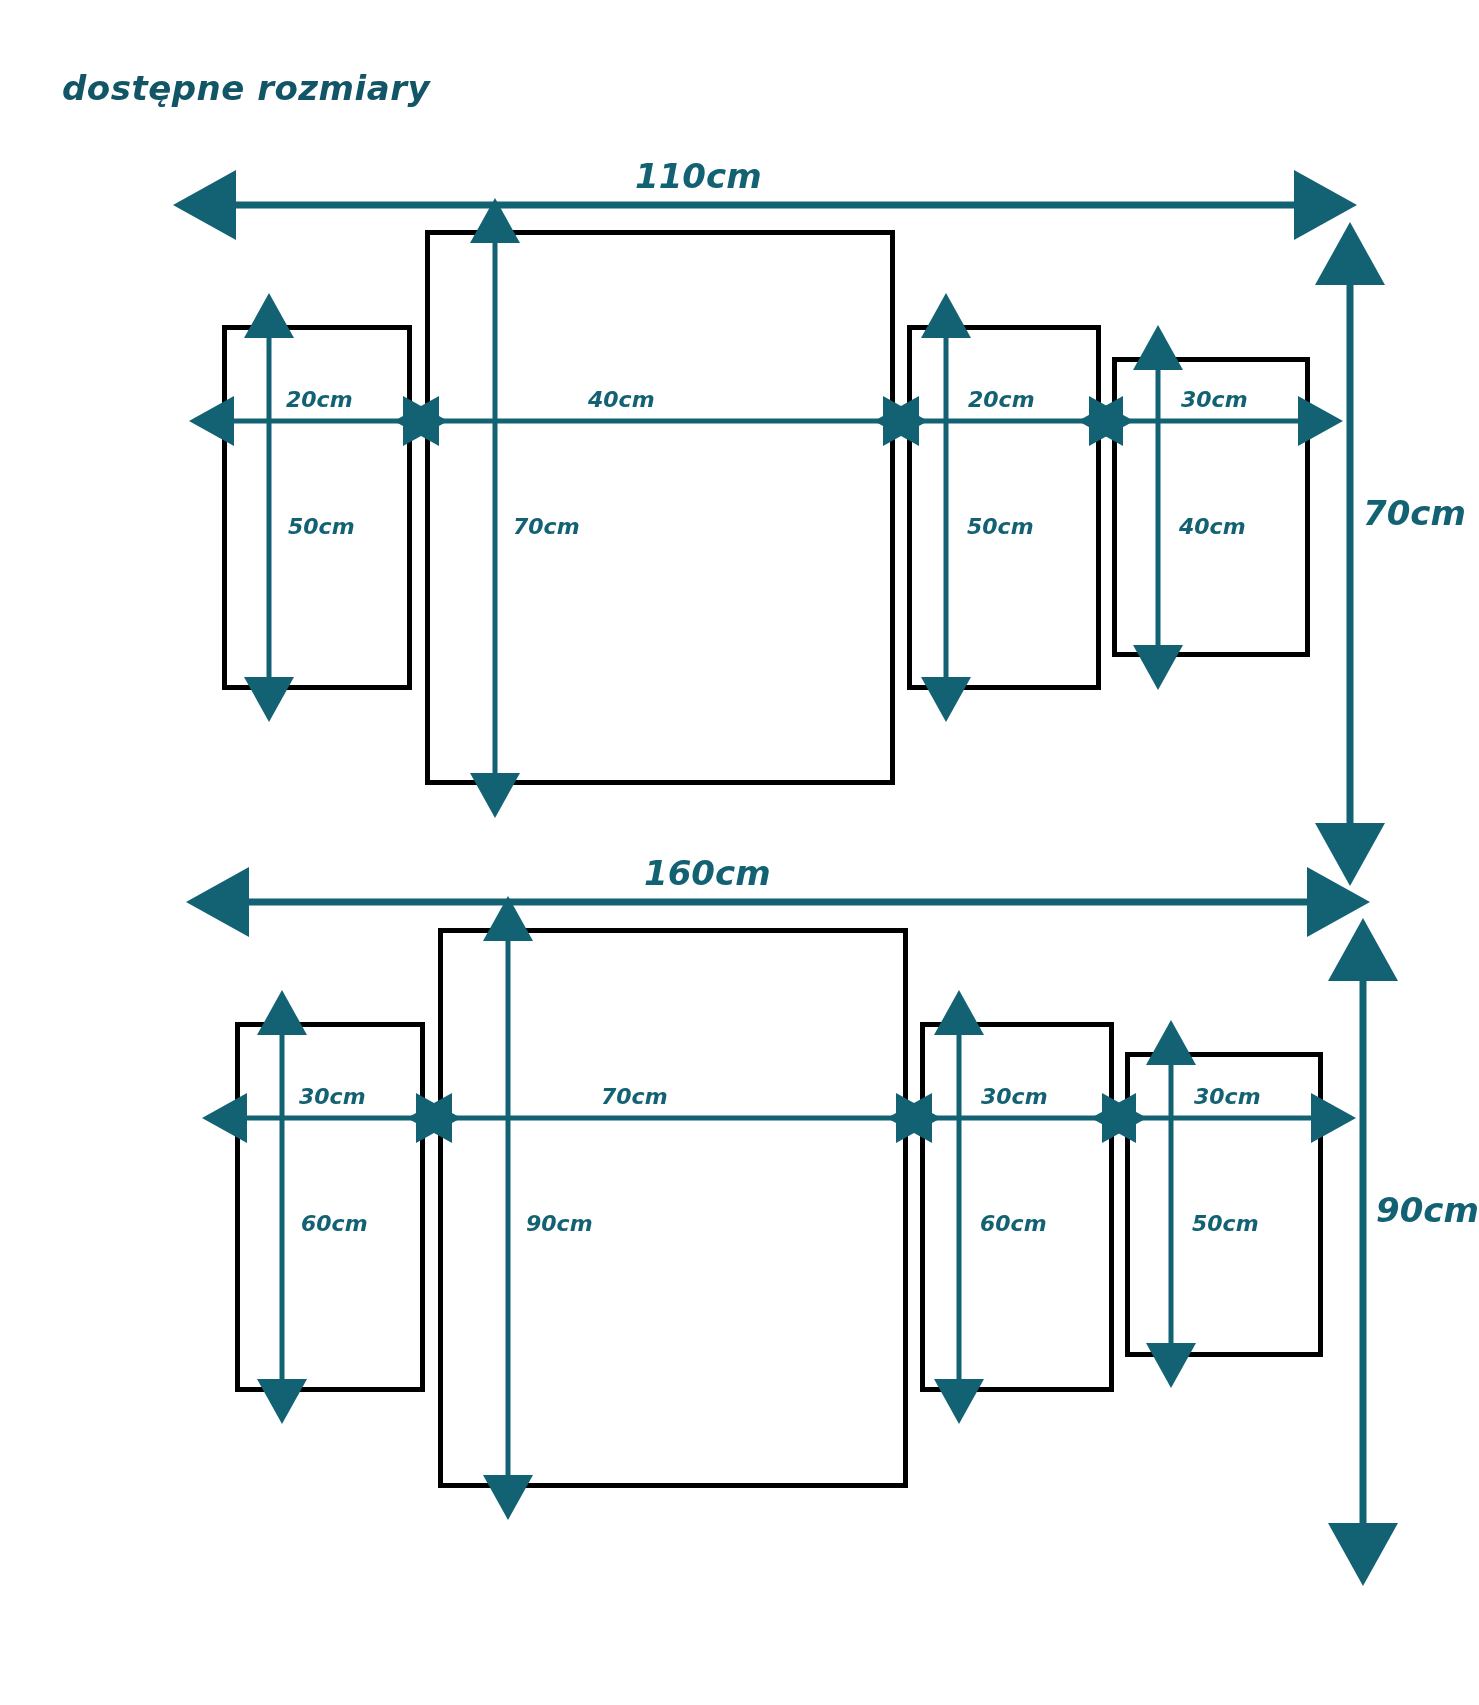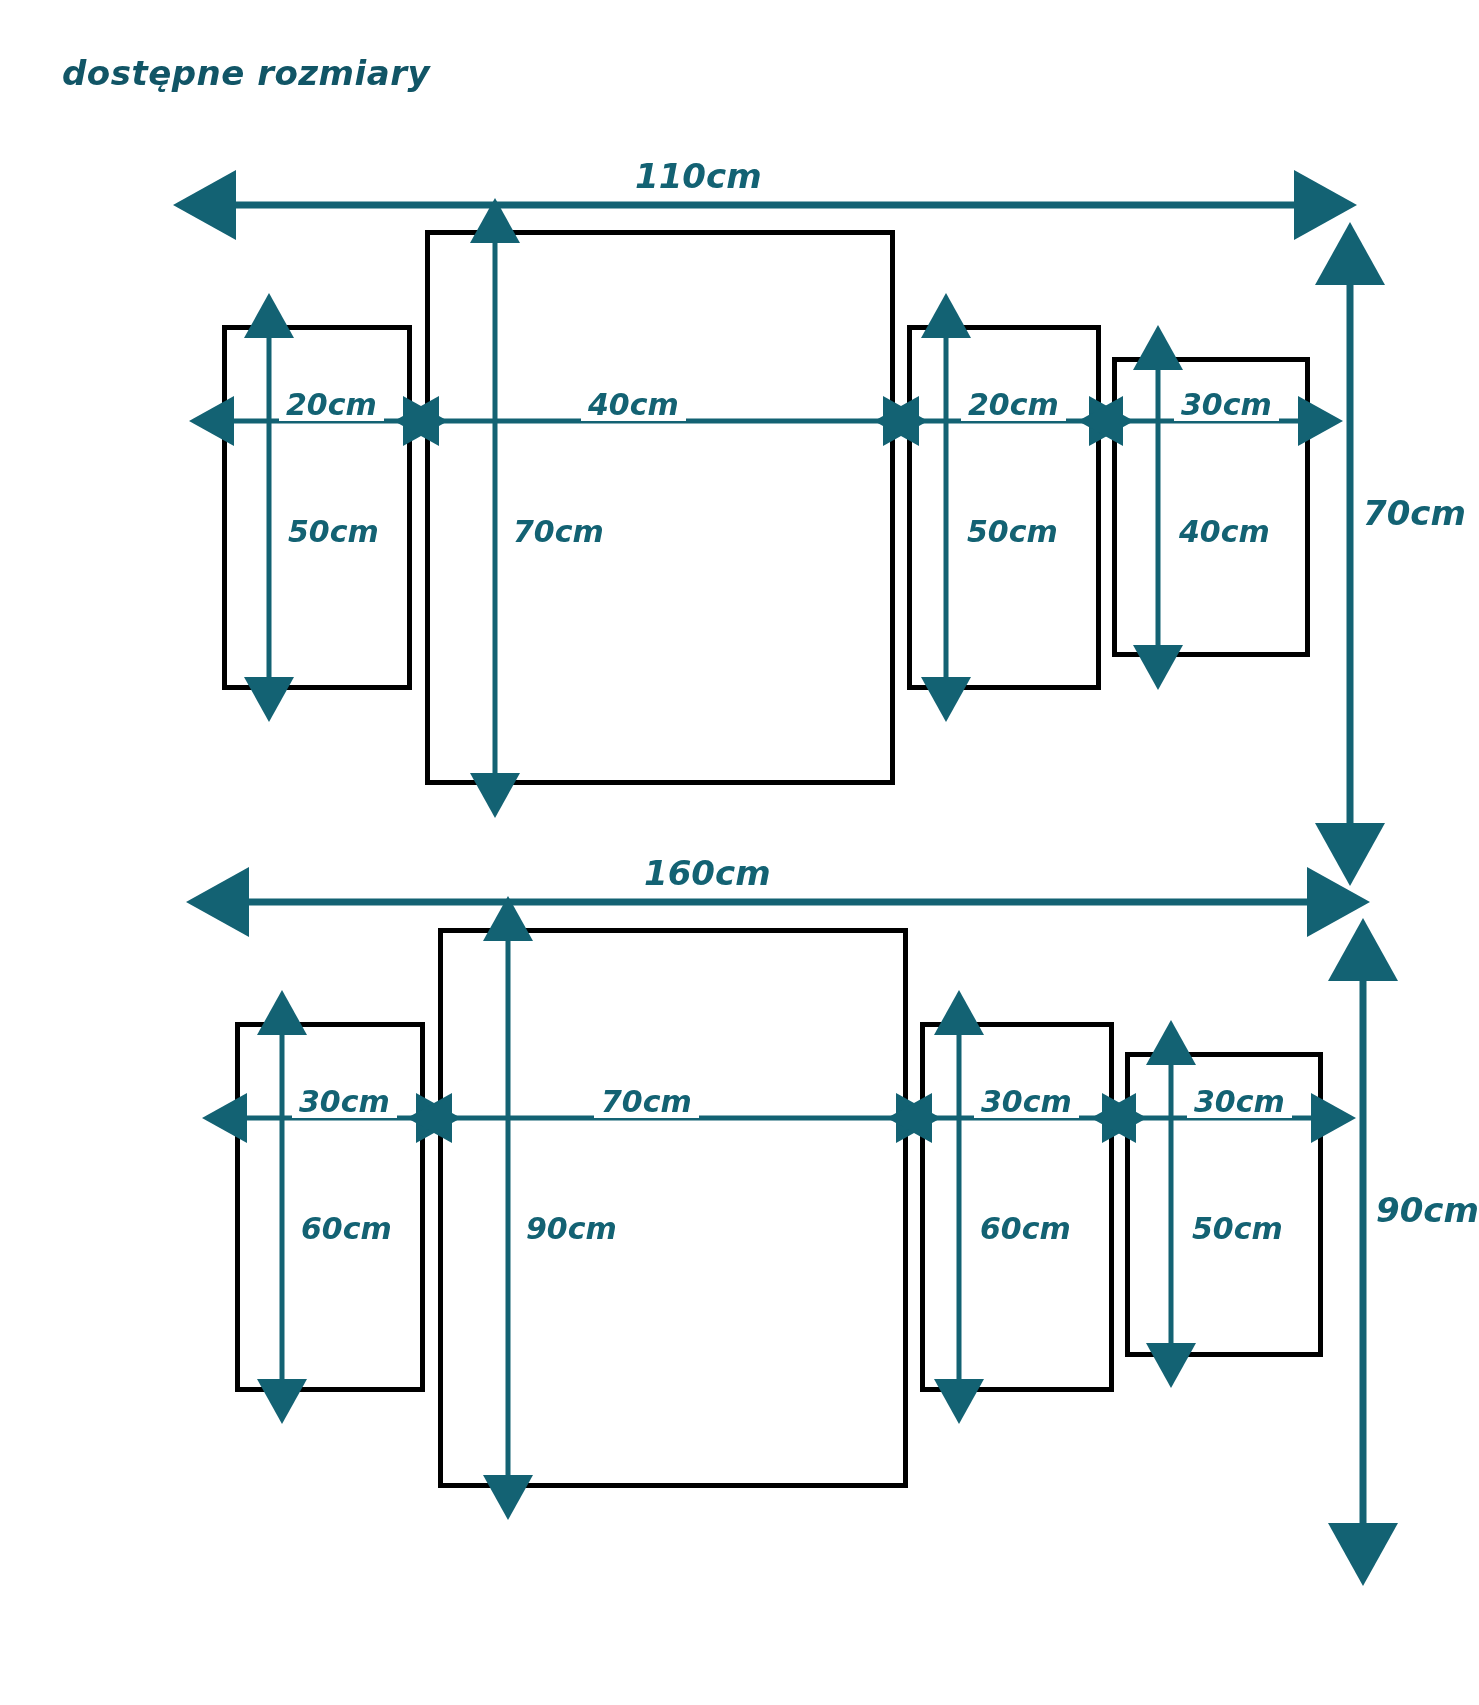--- a/index.html
+++ b/index.html
@@ -11,21 +11,21 @@
     width: 1479px;
     height: 1705px;
     font-family: "DejaVu Sans", sans-serif;
     color: #115566;
     position: relative;
     overflow: hidden;
   }
   .title {
     position: absolute;
     left: 62px;
-    top: 53px;
+    top: 68px;
     font-size: 34px;
     font-weight: bold;
     font-style: italic;
     color: #115566;
     letter-spacing: 0.5px;
   }
   .diagram {
     position: absolute;
     left: 16px;
     width: 1479px;
@@ -34,21 +34,21 @@
   #set-2 { top: 830px; height: 720px; margin-left: 13px; }
 
   .panel {
     position: absolute;
     box-sizing: border-box;
     border: 5px solid #000000;
     background: #ffffff;
   }
   .dim-label {
     position: absolute;
-    font-size: 30px;
+    font-size: 22px;
     font-weight: bold;
     font-style: italic;
     color: #136273;
     background: #ffffff;
     padding: 0 7px;
     white-space: nowrap;
     line-height: 1.1;
   }
   .dim-label.big {
     font-size: 34px;

